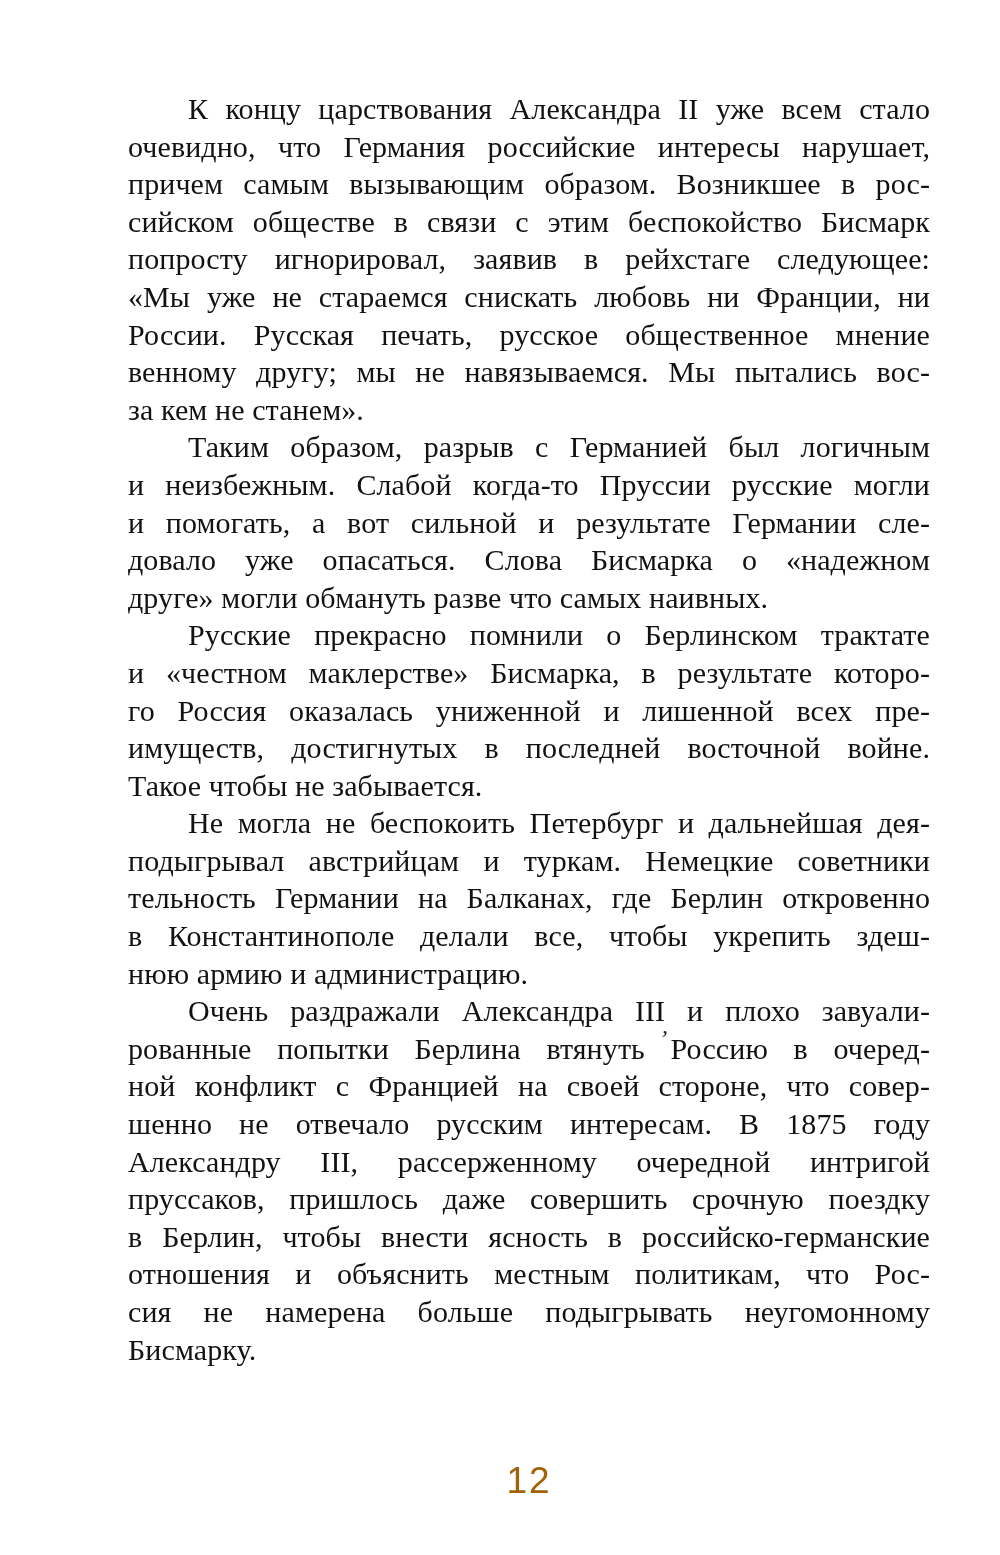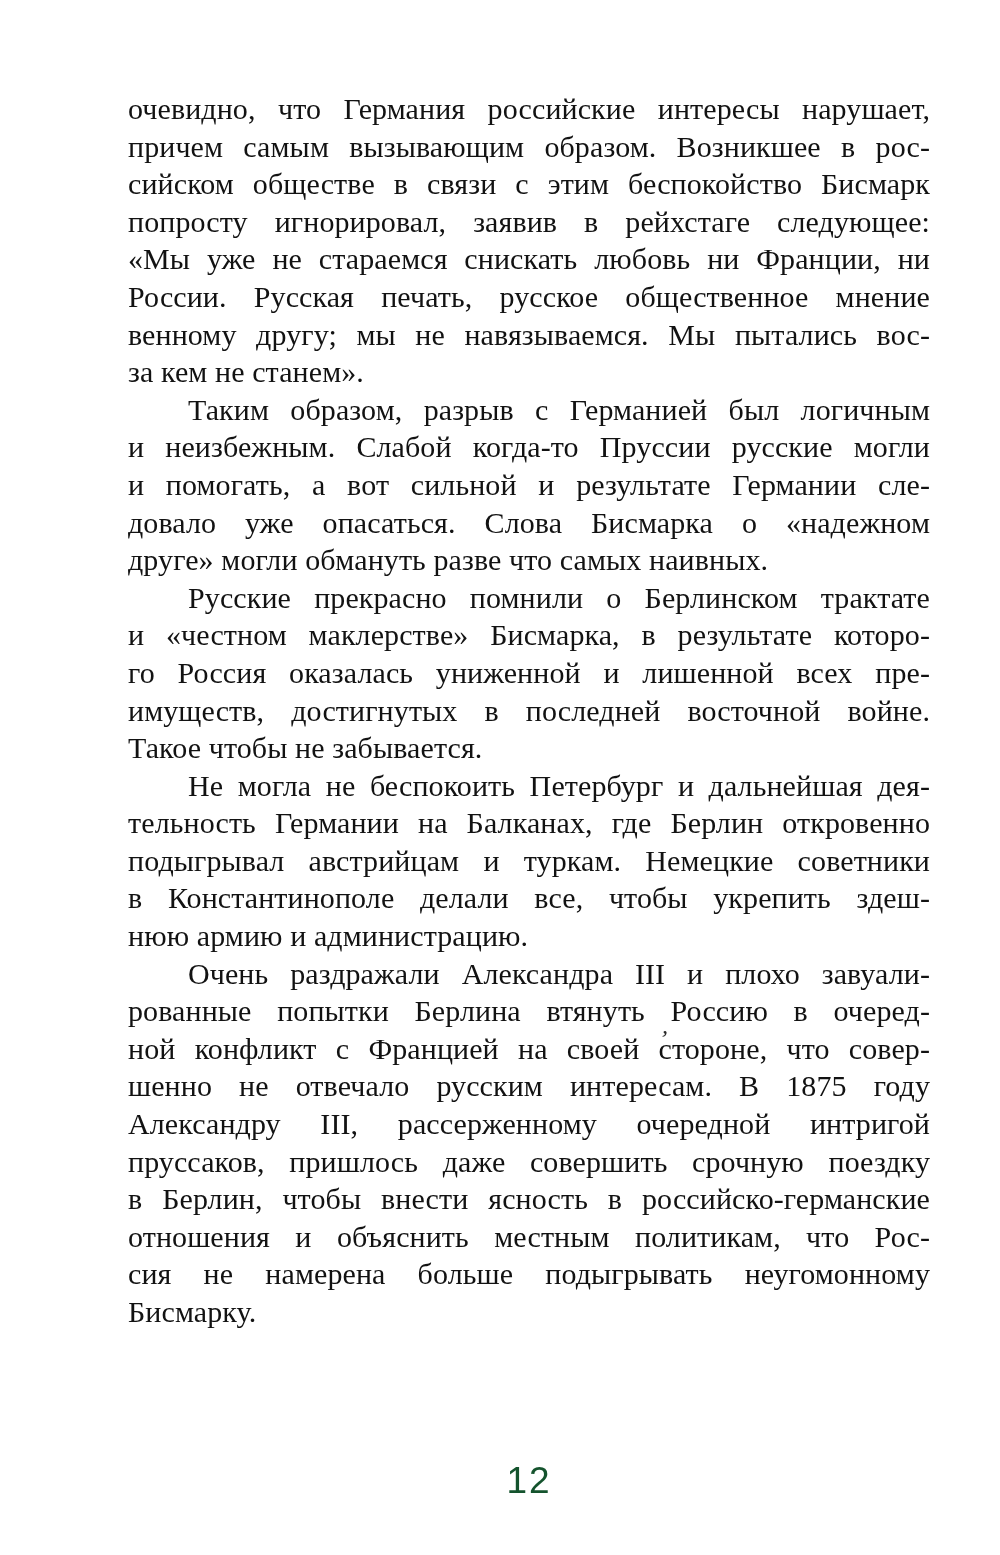--- a/index.html
+++ b/index.html
@@ -52,29 +52,30 @@
   .page-number {
     position: absolute;
     left: 128px;
     top: 1460px;
     width: 802px;
     text-align: center;
     font-family: "Liberation Sans", "DejaVu Sans", sans-serif;
     font-weight: 300;
     font-size: 37px;
     letter-spacing: 2px;
-    color: #14532d;
+    color: #a16207;
   }
 </style>
 </head>
 <body>
 
 <div class="page">
   <div class="text-block" id="text-block">
       <div class="paragraph">
+        <div class="line first">К концу царствования Александра II уже всем стало</div>
         <div class="line">очевидно, что Германия российские интересы нарушает,</div>
         <div class="line">причем самым вызывающим образом. Возникшее в рос-</div>
         <div class="line">сийском обществе в связи с этим беспокойство Бисмарк</div>
         <div class="line">попросту игнорировал, заявив в рейхстаге следующее:</div>
         <div class="line">«Мы уже не стараемся снискать любовь ни Франции, ни</div>
         <div class="line">России. Русская печать, русское общественное мнение</div>
         <div class="line">венному другу; мы не навязываемся. Мы пытались вос-</div>
         <div class="line last">за кем не станем».</div>
       </div>
       <div class="paragraph">
@@ -86,22 +87,22 @@
       </div>
       <div class="paragraph">
         <div class="line first">Русские прекрасно помнили о Берлинском трактате</div>
         <div class="line">и «честном маклерстве» Бисмарка, в результате которо-</div>
         <div class="line">го Россия оказалась униженной и лишенной всех пре-</div>
         <div class="line">имуществ, достигнутых в последней восточной войне.</div>
         <div class="line last">Такое чтобы не забывается.</div>
       </div>
       <div class="paragraph">
         <div class="line first">Не могла не беспокоить Петербург и дальнейшая дея-</div>
+        <div class="line">подыгрывал австрийцам и туркам. Немецкие советники</div>
         <div class="line">тельность Германии на Балканах, где Берлин откровенно</div>
-        <div class="line">подыгрывал австрийцам и туркам. Немецкие советники</div>
         <div class="line">в Константинополе делали все, чтобы укрепить здеш-</div>
         <div class="line last">нюю армию и администрацию.</div>
       </div>
       <div class="paragraph">
         <div class="line first">Очень раздражали Александра III и плохо завуали-</div>
         <div class="line">рованные попытки Берлина втянуть Россию в очеред-</div>
         <div class="line">ной конфликт с Францией на своей стороне, что совер-</div>
         <div class="line">шенно не отвечало русским интересам. В 1875 году</div>
         <div class="line">Александру III, рассерженному очередной интригой</div>
         <div class="line">пруссаков, пришлось даже совершить срочную поездку</div>

